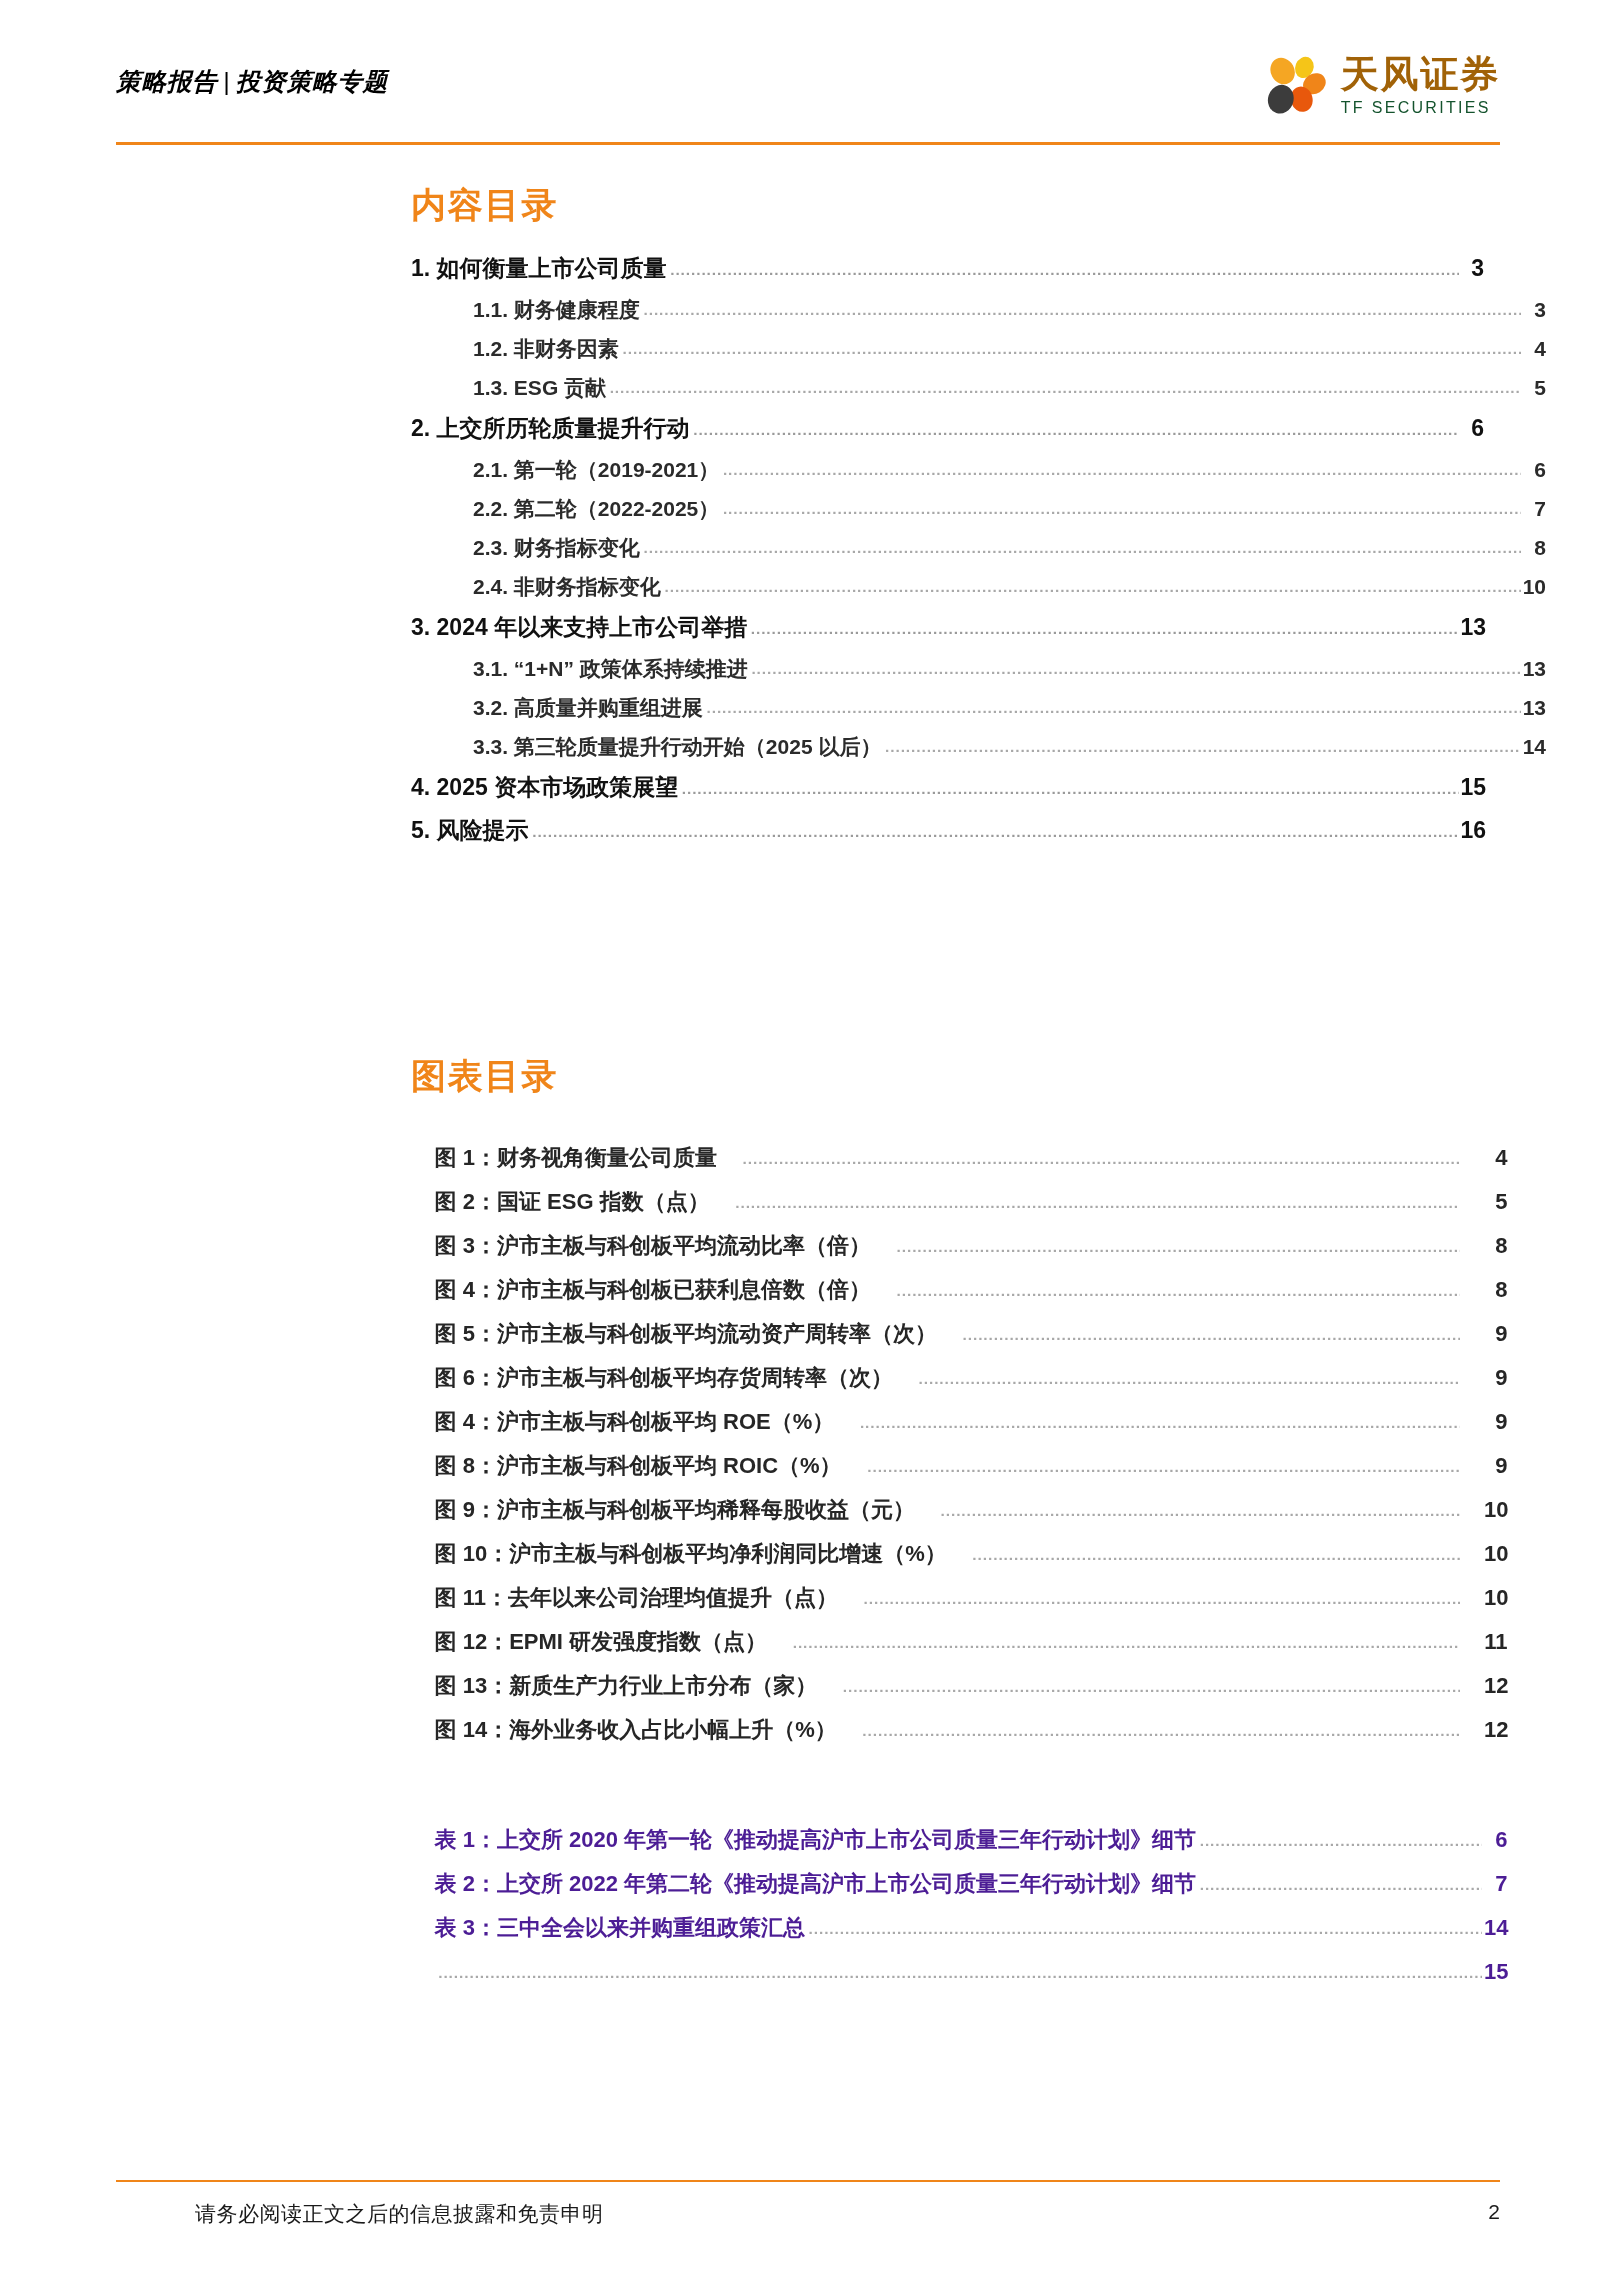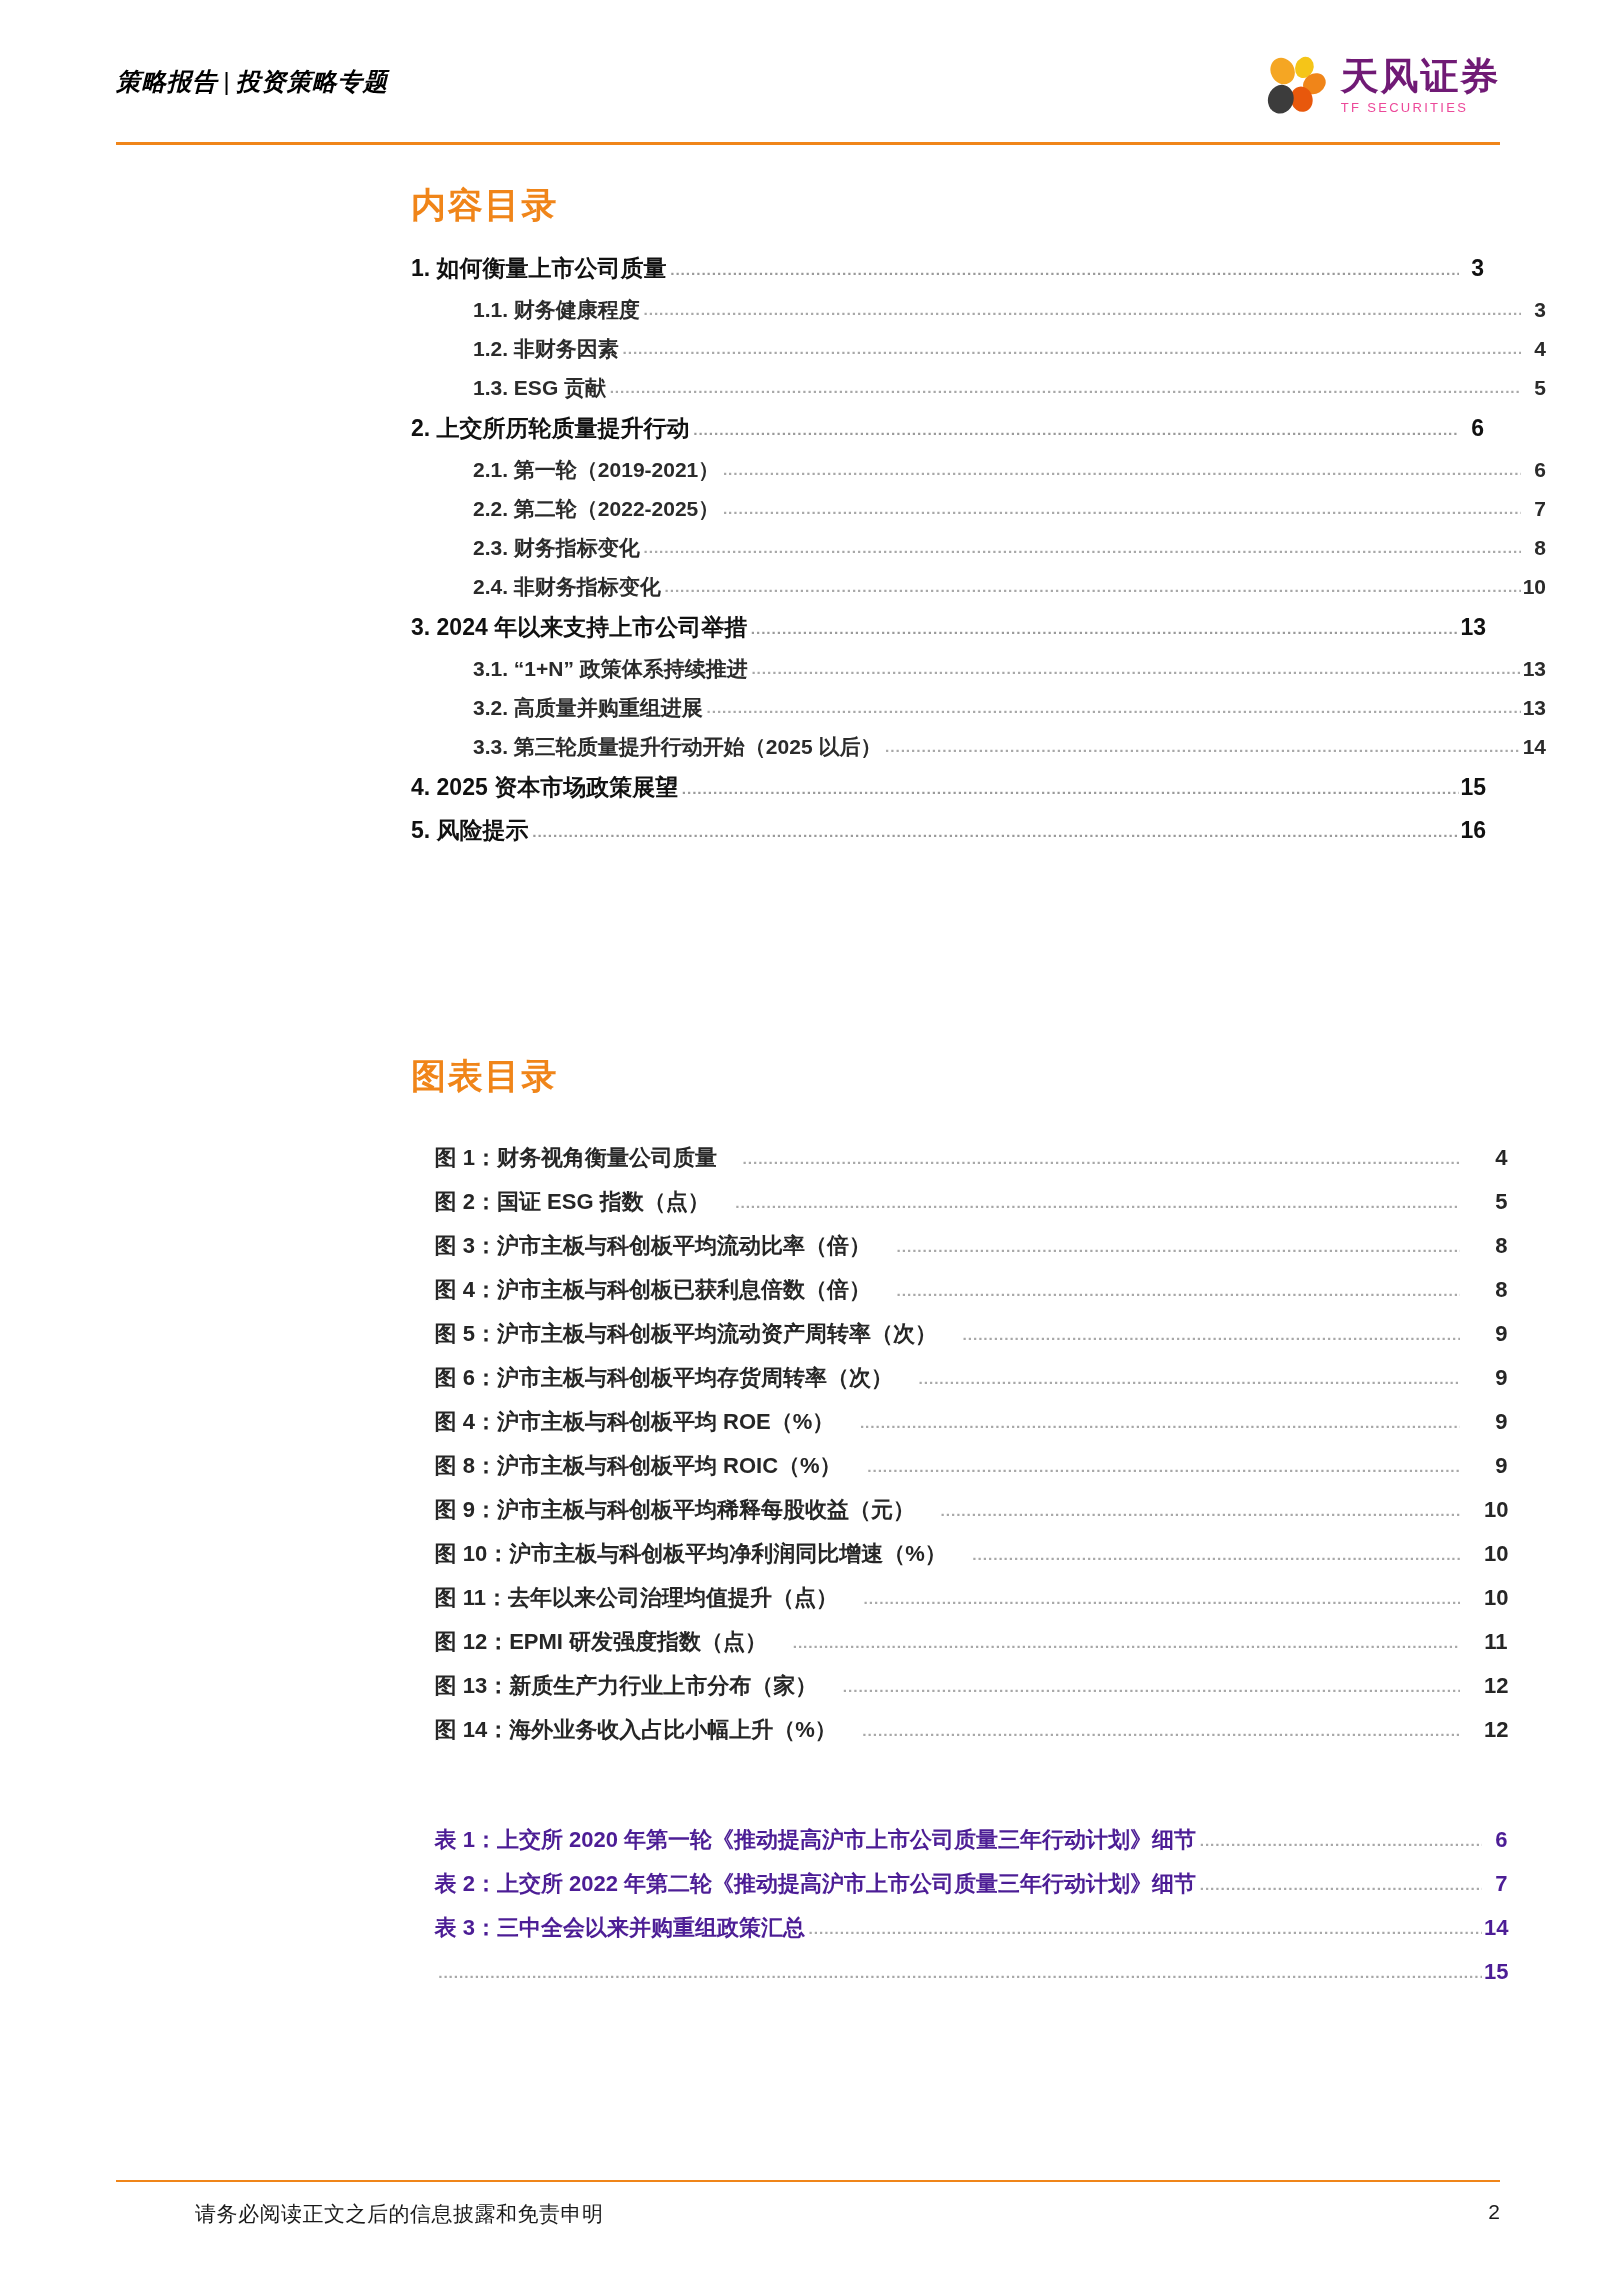--- a/index.html
+++ b/index.html
@@ -69,27 +69,27 @@
   .logo-text {
     display: flex;
     flex-direction: column;
     align-items: flex-start;
     justify-content: center;
   }
   .logo-cn {
     font-size: 38px;
     font-weight: bold;
     letter-spacing: 1.8px;
-    color: #701a75;
+    color: #a16207;
     line-height: 1.05;
   }
   .logo-en {
-    font-size: 13px;
+    font-size: 16px;
     letter-spacing: 2.3px;
-    color: #ec4899;
+    color: #14532d;
     margin-top: 3.6px;
   }
 
   
   .section-title {
     position: absolute;
     left: 411px;
     font-size: 35px;
     font-weight: bold;
     color: #f08519;

